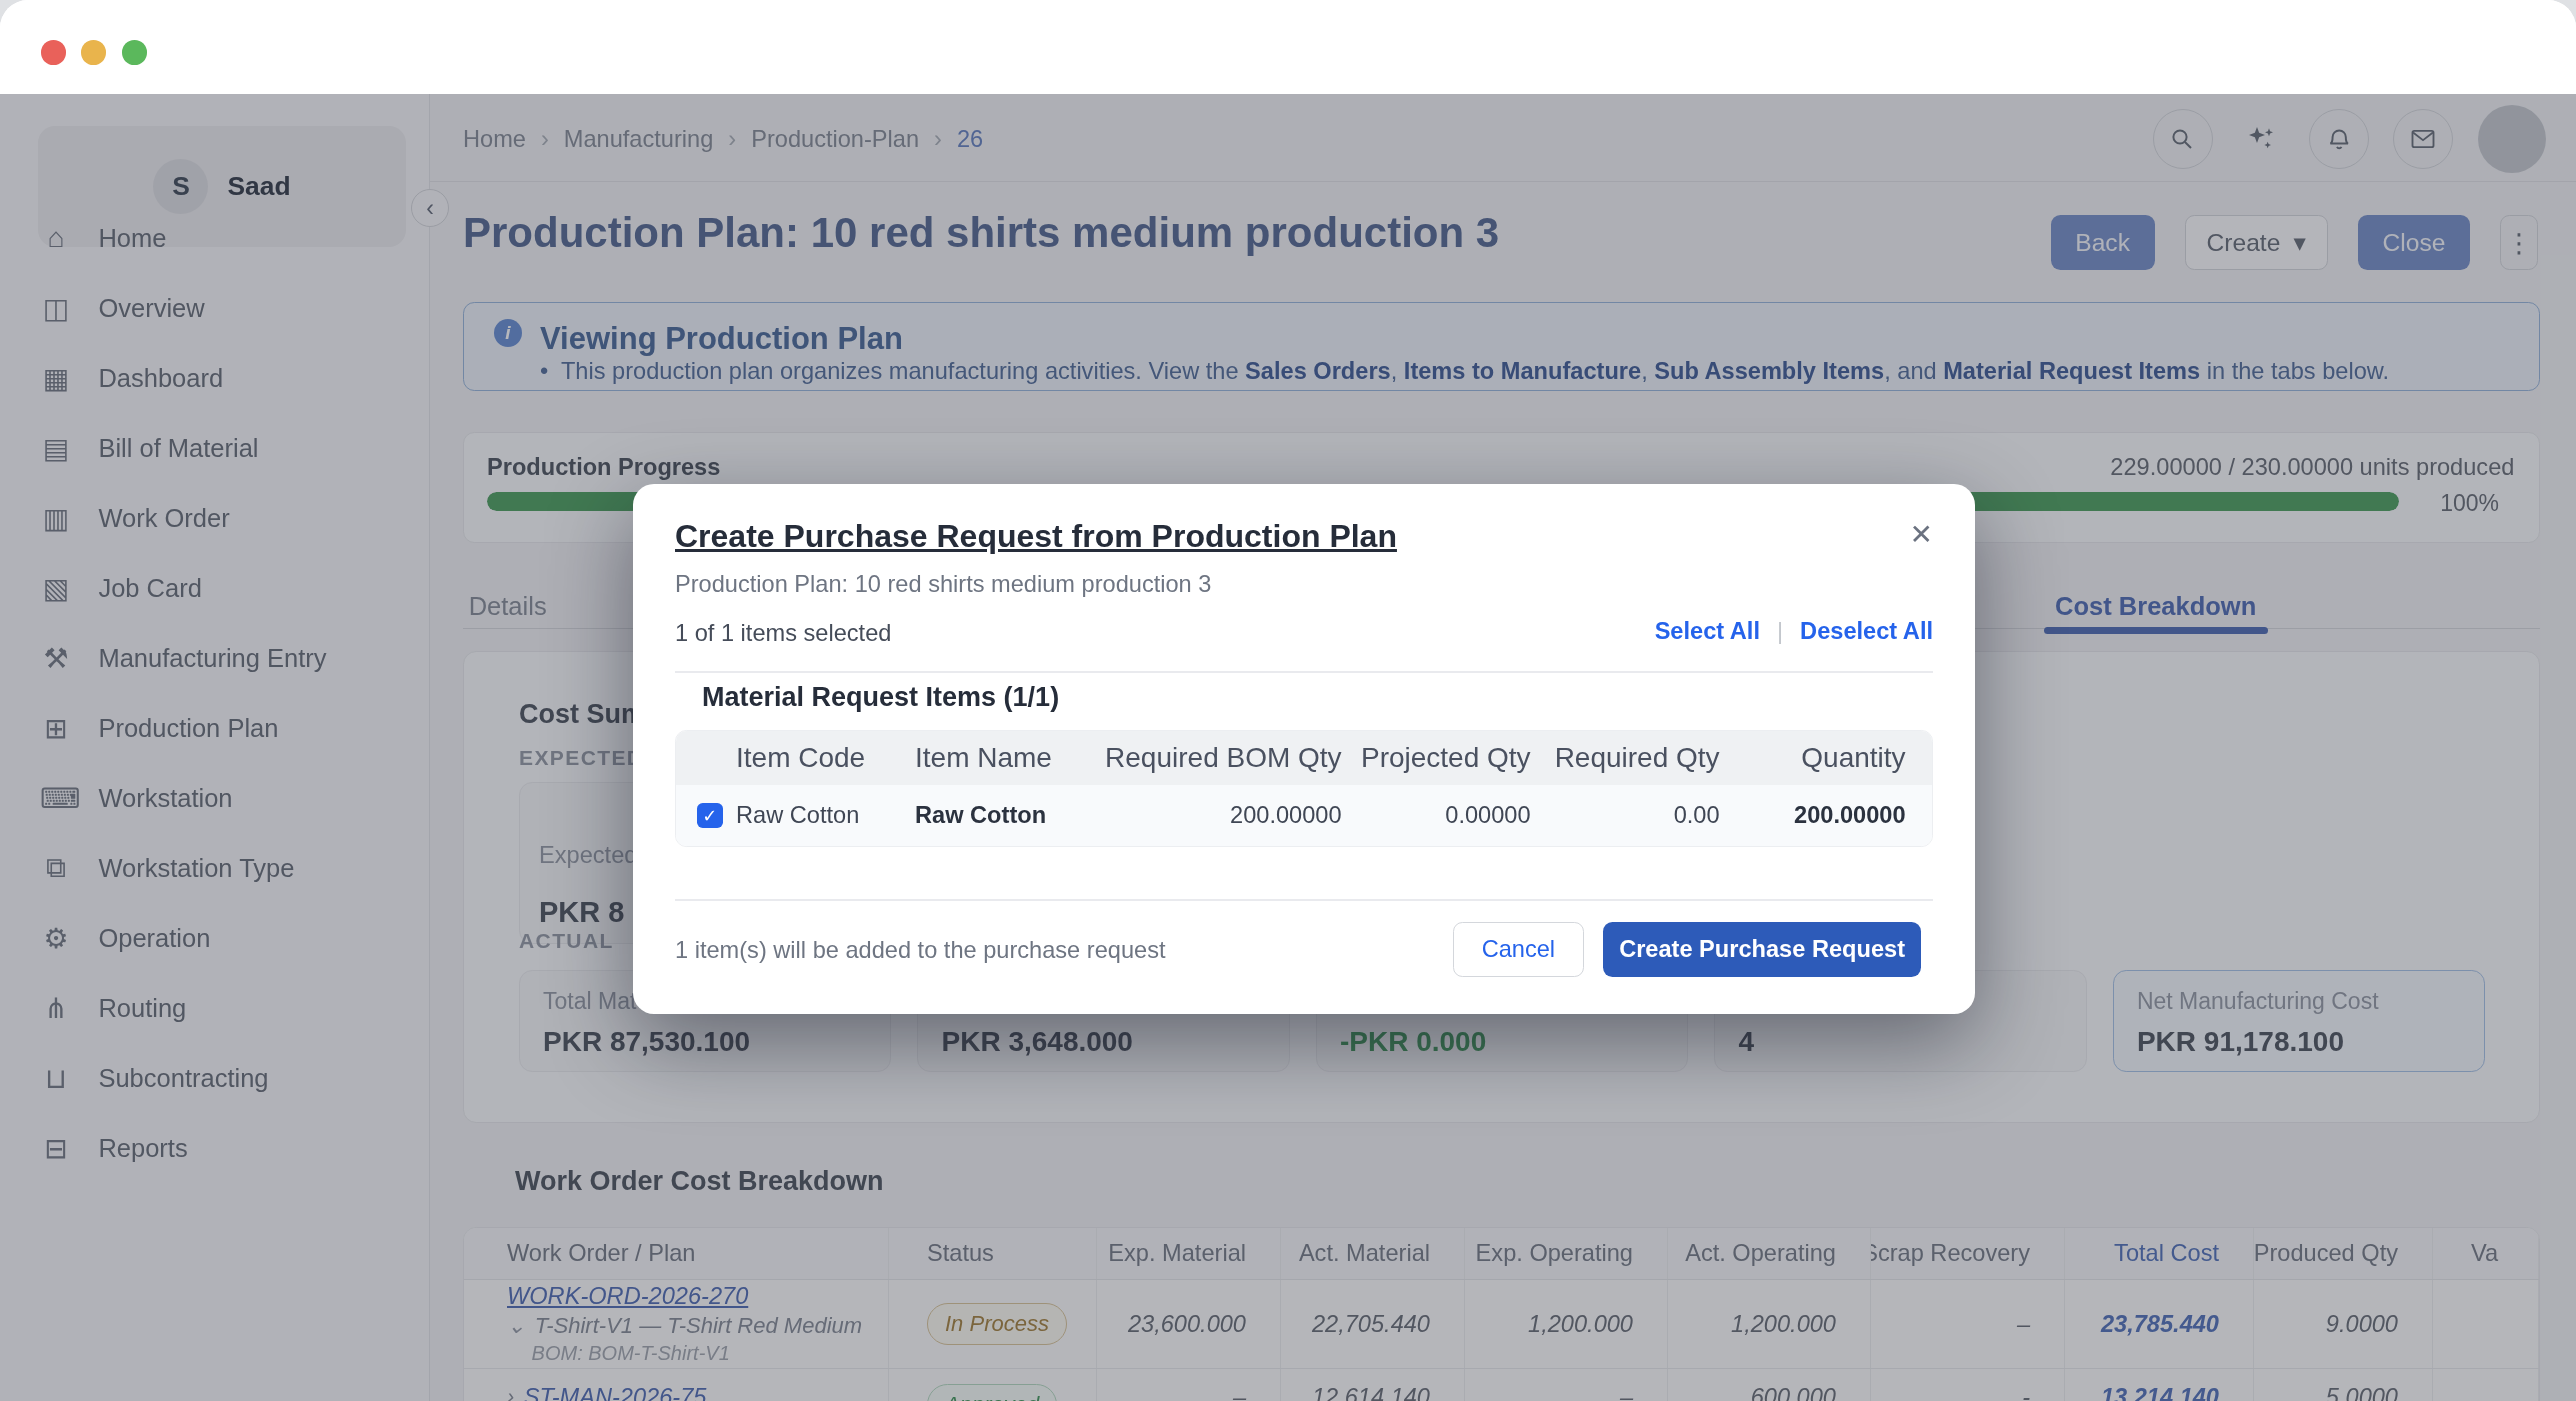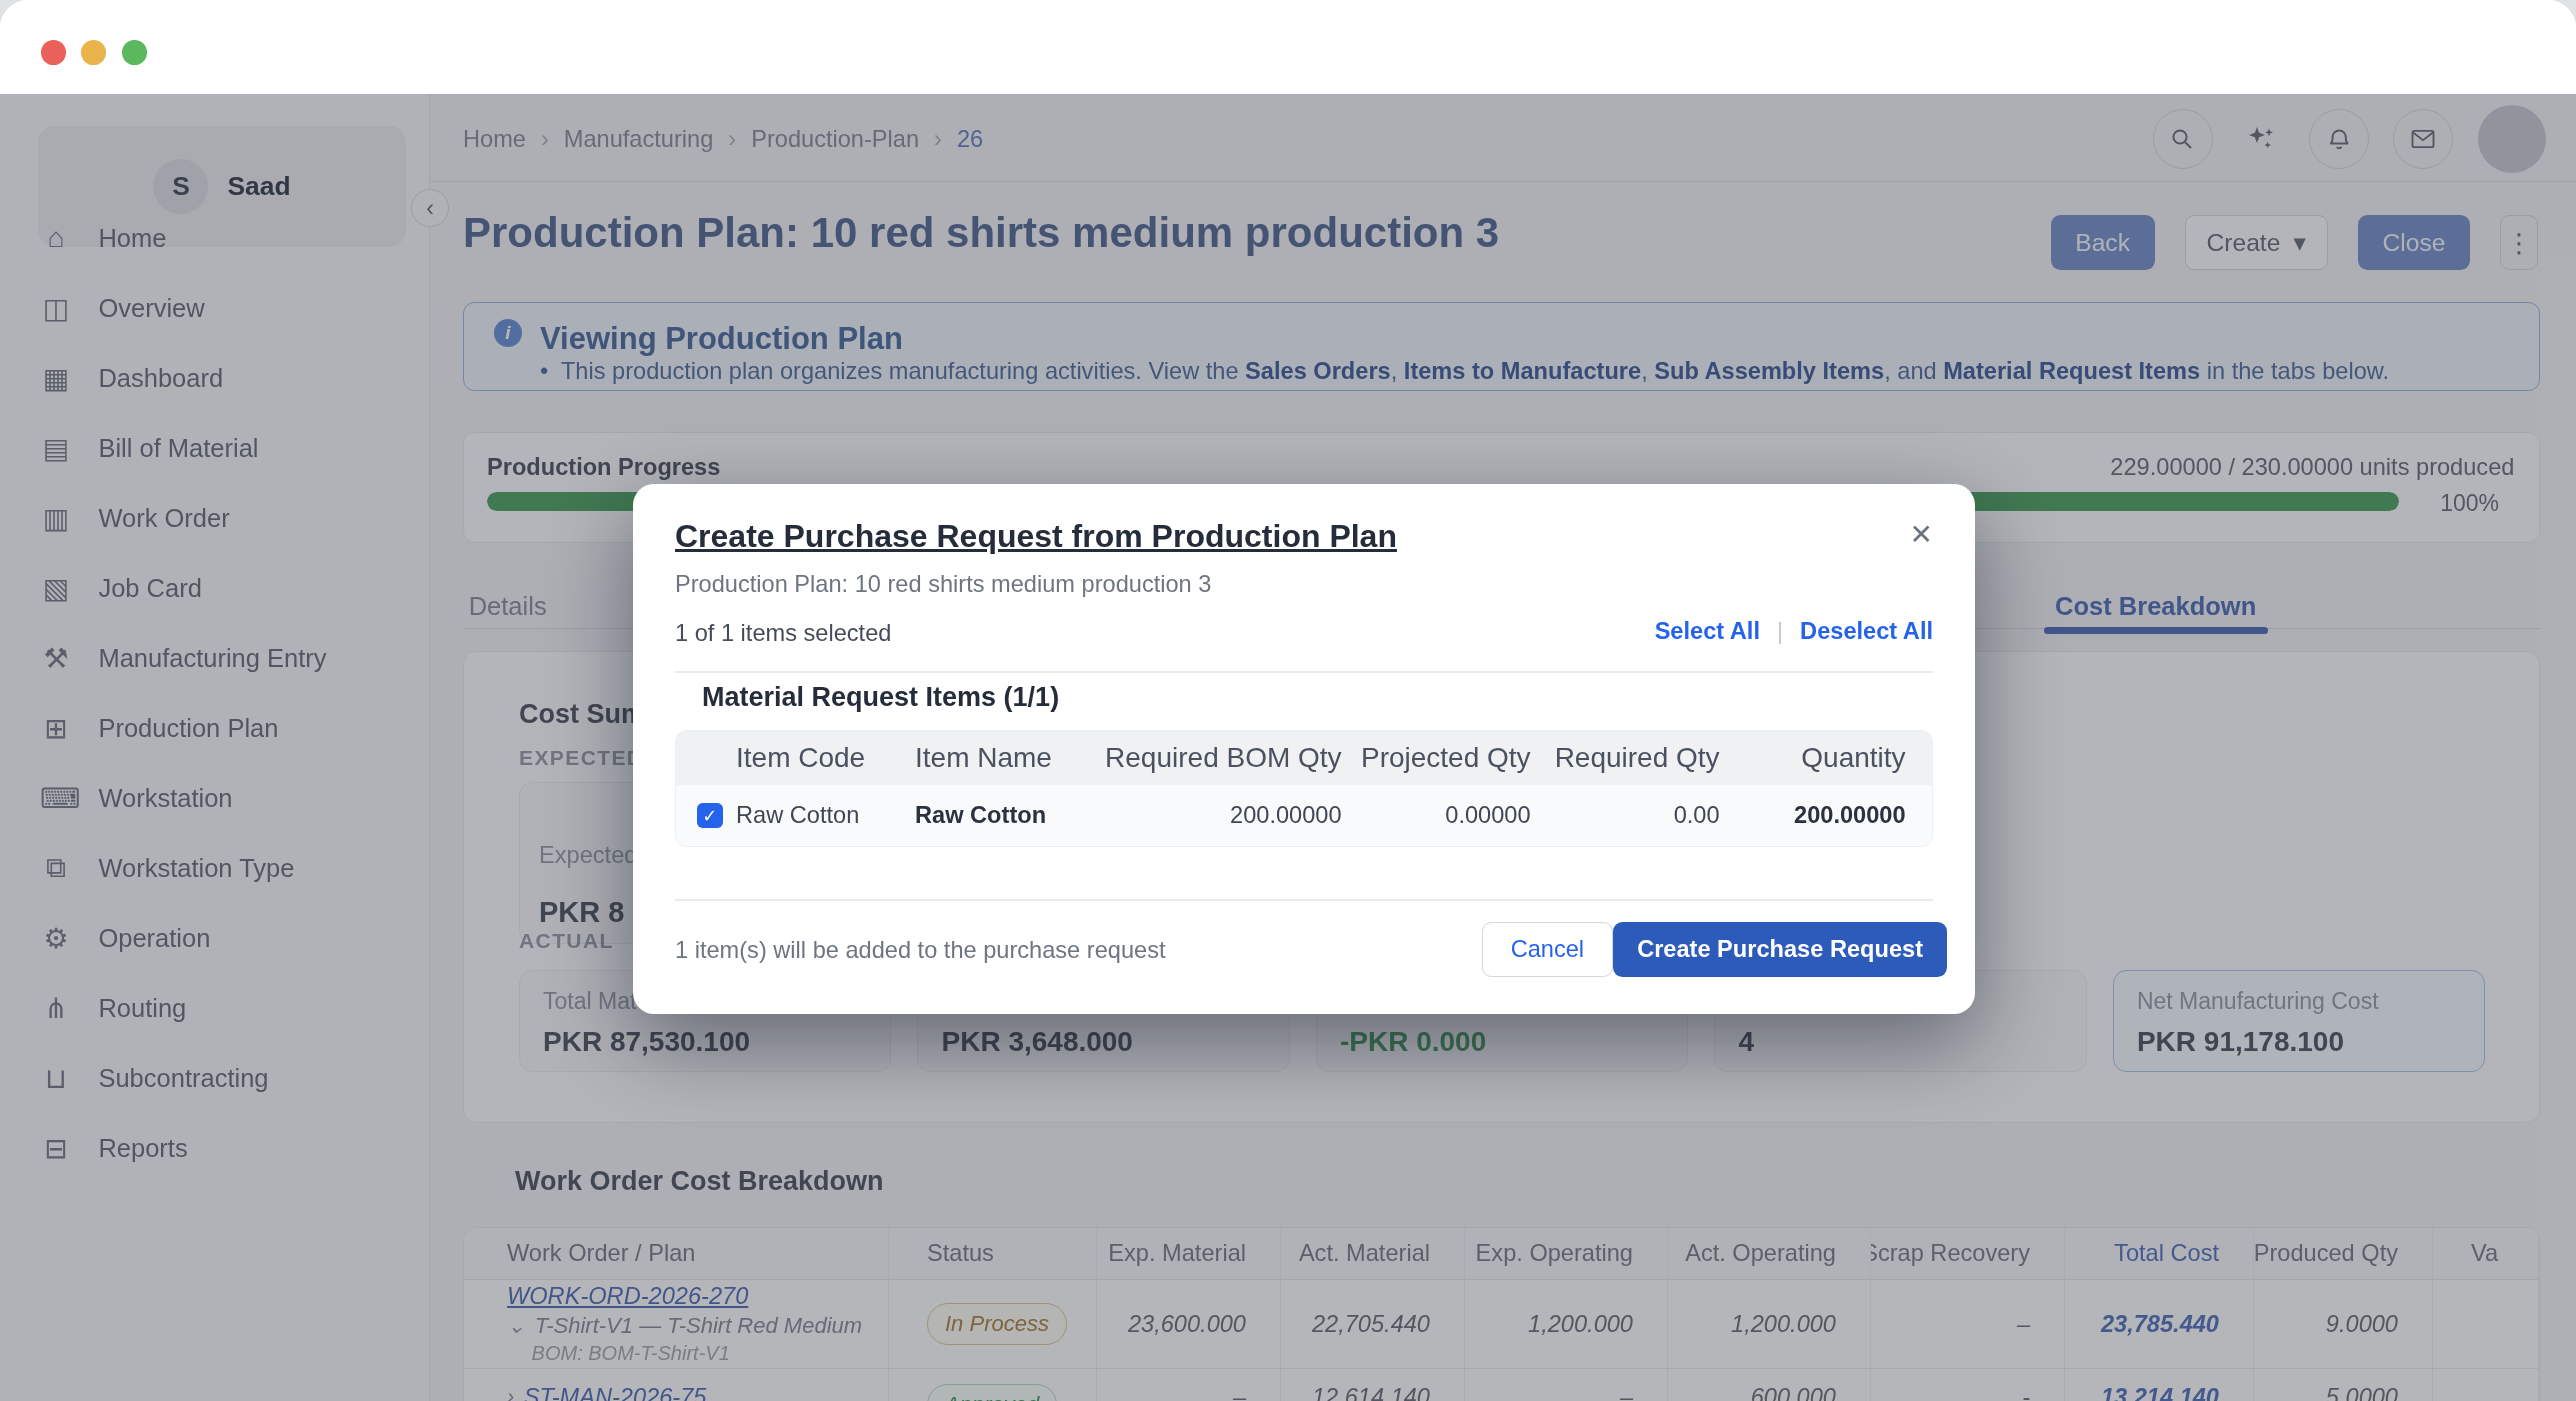--- a/index.html
+++ b/index.html
@@ -147,24 +147,24 @@
   .m-head { height:54px; background:#eff1f3; }
   .m-head > div { display:flex; align-items:center; font-size:28px; color:#4a5160; white-space:nowrap; }
   .m-row { height:61px; background:#f8fafc; }
   .m-row > div { display:flex; align-items:center; font-size:23.6px; color:#3f4654; white-space:nowrap; }
   .m-grid .num { justify-content:flex-end; padding-right:26.4px; }
   .m-bold { font-weight:bold; color:#2b323f !important; }
   .checkbox { width:25.5px; height:25.5px; border-radius:5.7px; background:#2563eb; margin-left:21px;
               display:flex; align-items:center; justify-content:center; color:#fff; font-size:18px; }
   .m-div2 { position:absolute; top:415px; left:42px; right:42px; height:1.9px; background:#e9eaee; }
   .m-footnote { position:absolute; top:453px; left:42px; font-size:23.6px; color:#6e7582; }
-  .m-actions { position:absolute; top:438px; right:28px; display:flex; }
+  .m-actions { position:absolute; top:438px; right:54px; display:flex; gap:19px; }
   .btn-cancel { height:55px; padding:0 28px; background:#fff; border:1.9px solid #d4d7dc; border-radius:9.4px;
                 color:#2563eb; font-size:23.6px; display:flex; align-items:center; }
-  .btn-primary { height:55px; padding:0 24px; background:#2d5bb9; border-radius:9.4px; color:#fff;
+  .btn-primary { height:55px; padding:0 16px; background:#2d5bb9; border-radius:9.4px; color:#fff;
                  font-size:23.6px; font-weight:bold; display:flex; align-items:center; }
   svg { display:block; }
 </style>
 </head>
 <body>
 
 <div class="screen">
 
   <div class="titlebar">
     <div class="tl red"></div>

